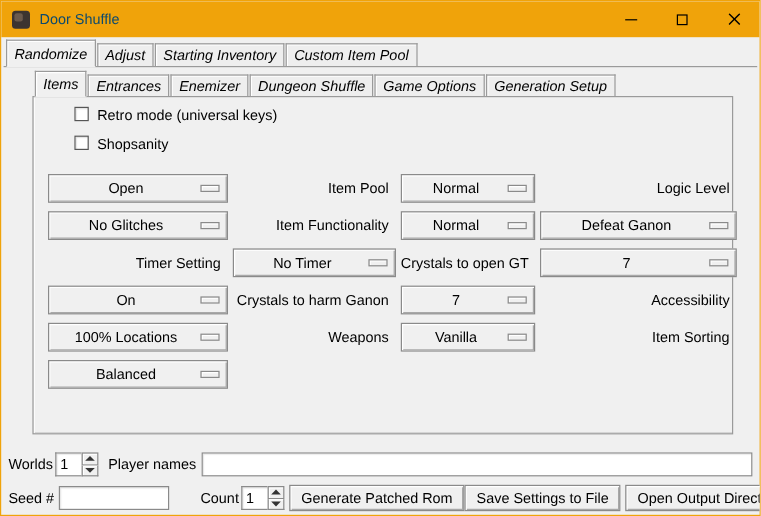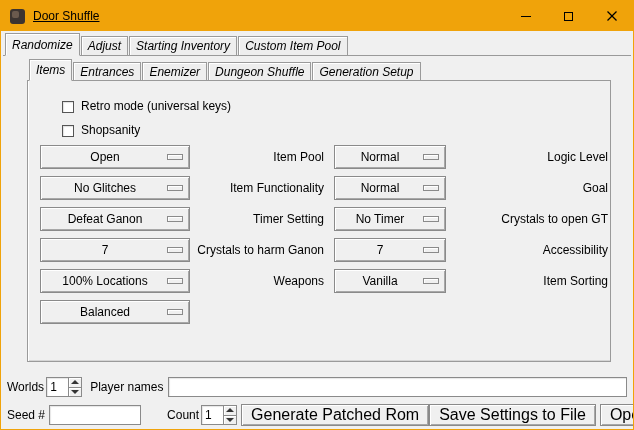--- a/index.html
+++ b/index.html
@@ -26,21 +26,21 @@
   .app-icon {
     width: 15px; height: 15px; margin-left: 9px;
     background: #3c3430;
     border-radius: 3px;
     position: relative;
   }
   .app-icon::after {
     content: ""; position: absolute; left: 2px; top: 2px;
     width: 7px; height: 7px; background: #6b5a4d; border-radius: 2px;
   }
-  .title-text { margin-left: 8px; color: #000000; text-decoration: underline; }
+  .title-text { margin-left: 8px; color: #0c4a6e; }
   .tb-btns { margin-left: auto; display: flex; height: 100%; }
   .tb-btn {
     width: 43px; height: 100%;
     display: flex; align-items: center; justify-content: center;
     cursor: default;
   }
   .min-glyph { width: 10px; height: 1px; background: #000; }
   .max-glyph { width: 9px; height: 9px; border: 1px solid #000; }
   
   .main-tabs {
@@ -75,21 +75,21 @@
   .inner-tabs .tab { height: 18px; }
   .inner-tabs .tab.selected { height: 22px; }
   .content-frame {
     width: 584px; height: 282px;
     background: #f0f0f0;
     border: 1px solid #9a9a9a;
     box-shadow: inset 1px 0 0 #ffffff, inset 0 -1px 0 #d5d5d5;
     padding: 8px 0 0 10px;
   }
   
-  .cb-row { display: flex; align-items: flex-end; height: 24px; cursor: default; padding-left: 24px; }
+  .cb-row { display: flex; align-items: flex-start; height: 24px; cursor: default; padding-left: 24px; }
   .cb-box {
     width: 12px; height: 12px; background: #ffffff;
     border: 1px solid #555555;
     box-shadow: inset 1px 1px 1px rgba(0,0,0,0.12);
     flex: 0 0 auto;
   }
   .cb-label { margin-left: 7px; }
   
   .opt-grid {
     margin-top: 8px; margin-left: 2px;
@@ -146,21 +146,21 @@
   .spin-btn + .spin-btn { border-top: none; }
   .arr { width: 0; height: 0; border-left: 4px solid transparent; border-right: 4px solid transparent; }
   .arr.up { border-bottom: 4px solid #333; }
   .arr.down { border-top: 4px solid #333; }
   .push-btn {
     height: 22px; padding: 0 9px;
     background: #f0f0f0;
     border: 1px solid #8a8a8a;
     box-shadow: inset 1px 1px 0 #ffffff, inset -1px -1px 0 #a8a8a8;
     font-family: "Liberation Sans", sans-serif;
-    font-size: 16px;
+    font-size: 12px;
     white-space: nowrap;
     cursor: default;
   }
   .mr2 { margin-right: 2px; } .mr4 { margin-right: 4px; }
   .ml4 { margin-left: 4px; } .ml8 { margin-left: 8px; } .ml26 { margin-left: 26px; }
   .grow { flex: 1; }
   .ml-auto { margin-left: auto; }
 </style>
 </head>
 <body>
@@ -192,20 +192,21 @@
     <div class="tab">Starting Inventory</div>
     <div class="tab">Custom Item Pool</div>
   </div>
 
   <div class="inner-wrap">
     <div class="inner-tabs">
       <div class="tab selected">Items</div>
       <div class="tab">Entrances</div>
       <div class="tab">Enemizer</div>
       <div class="tab">Dungeon Shuffle</div>
+      <div class="tab">Game Options</div>
       <div class="tab">Generation Setup</div>
     </div>
 
     <div class="content-frame">
 
       <div class="cb-row">
         <span class="cb-box"></span>
         <span class="cb-label">Retro mode (universal keys)</span>
       </div>
       <div class="cb-row">
@@ -229,34 +230,37 @@
         <div class="dropdown">
           <span>No Glitches</span>
           <span class="dd-indicator"></span>
         </div>
         <div class="opt-label">Item Functionality</div>
         <div class="dropdown">
           <span>Normal</span>
           <span class="dd-indicator"></span>
         </div>
 
-        <div class="opt-label">Goal</div>
         <div class="dropdown">
           <span>Defeat Ganon</span>
           <span class="dd-indicator"></span>
         </div>
         <div class="opt-label">Timer Setting</div>
         <div class="dropdown">
           <span>No Timer</span>
           <span class="dd-indicator"></span>
         </div>
 
         <div class="opt-label">Crystals to open GT</div>
         <div class="dropdown">
           <span>7</span>
+          <span class="dd-indicator"></span>
+        </div>
+        <div class="dropdown">
+          <span>On</span>
           <span class="dd-indicator"></span>
         </div>
 
         <div class="opt-label">Crystals to harm Ganon</div>
         <div class="dropdown">
           <span>7</span>
           <span class="dd-indicator"></span>
         </div>
         <div class="opt-label">Accessibility</div>
         <div class="dropdown">

